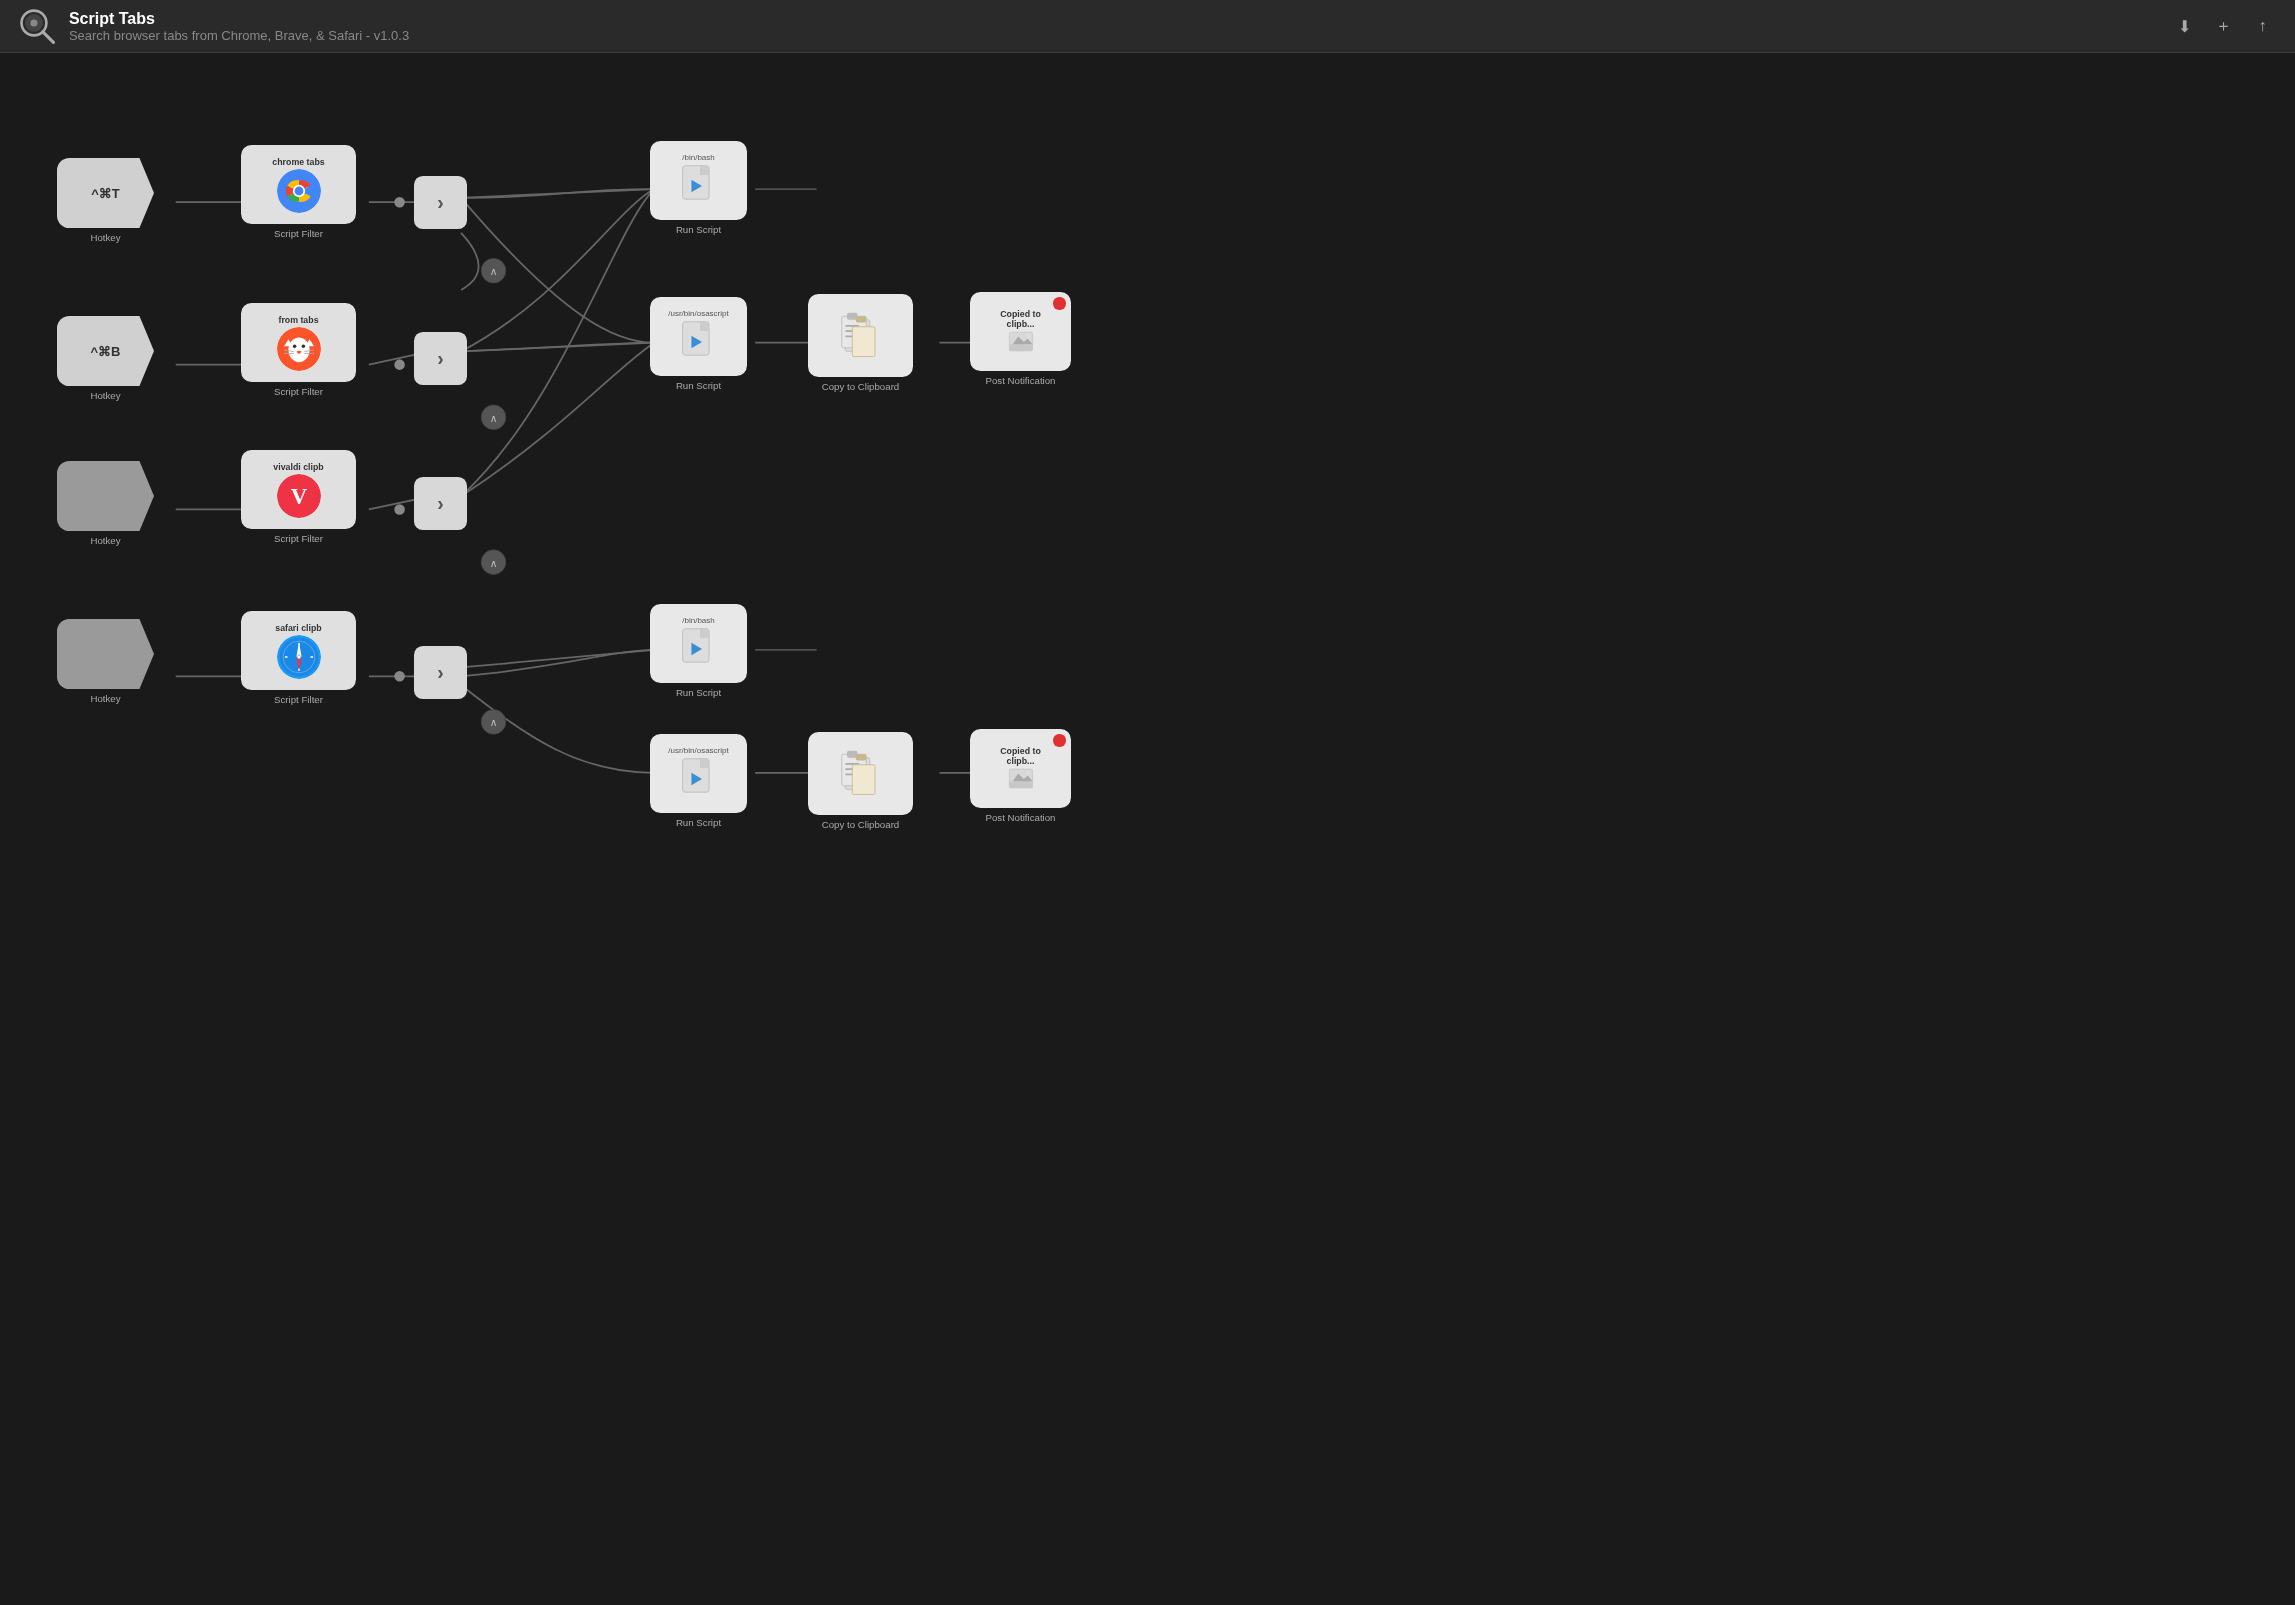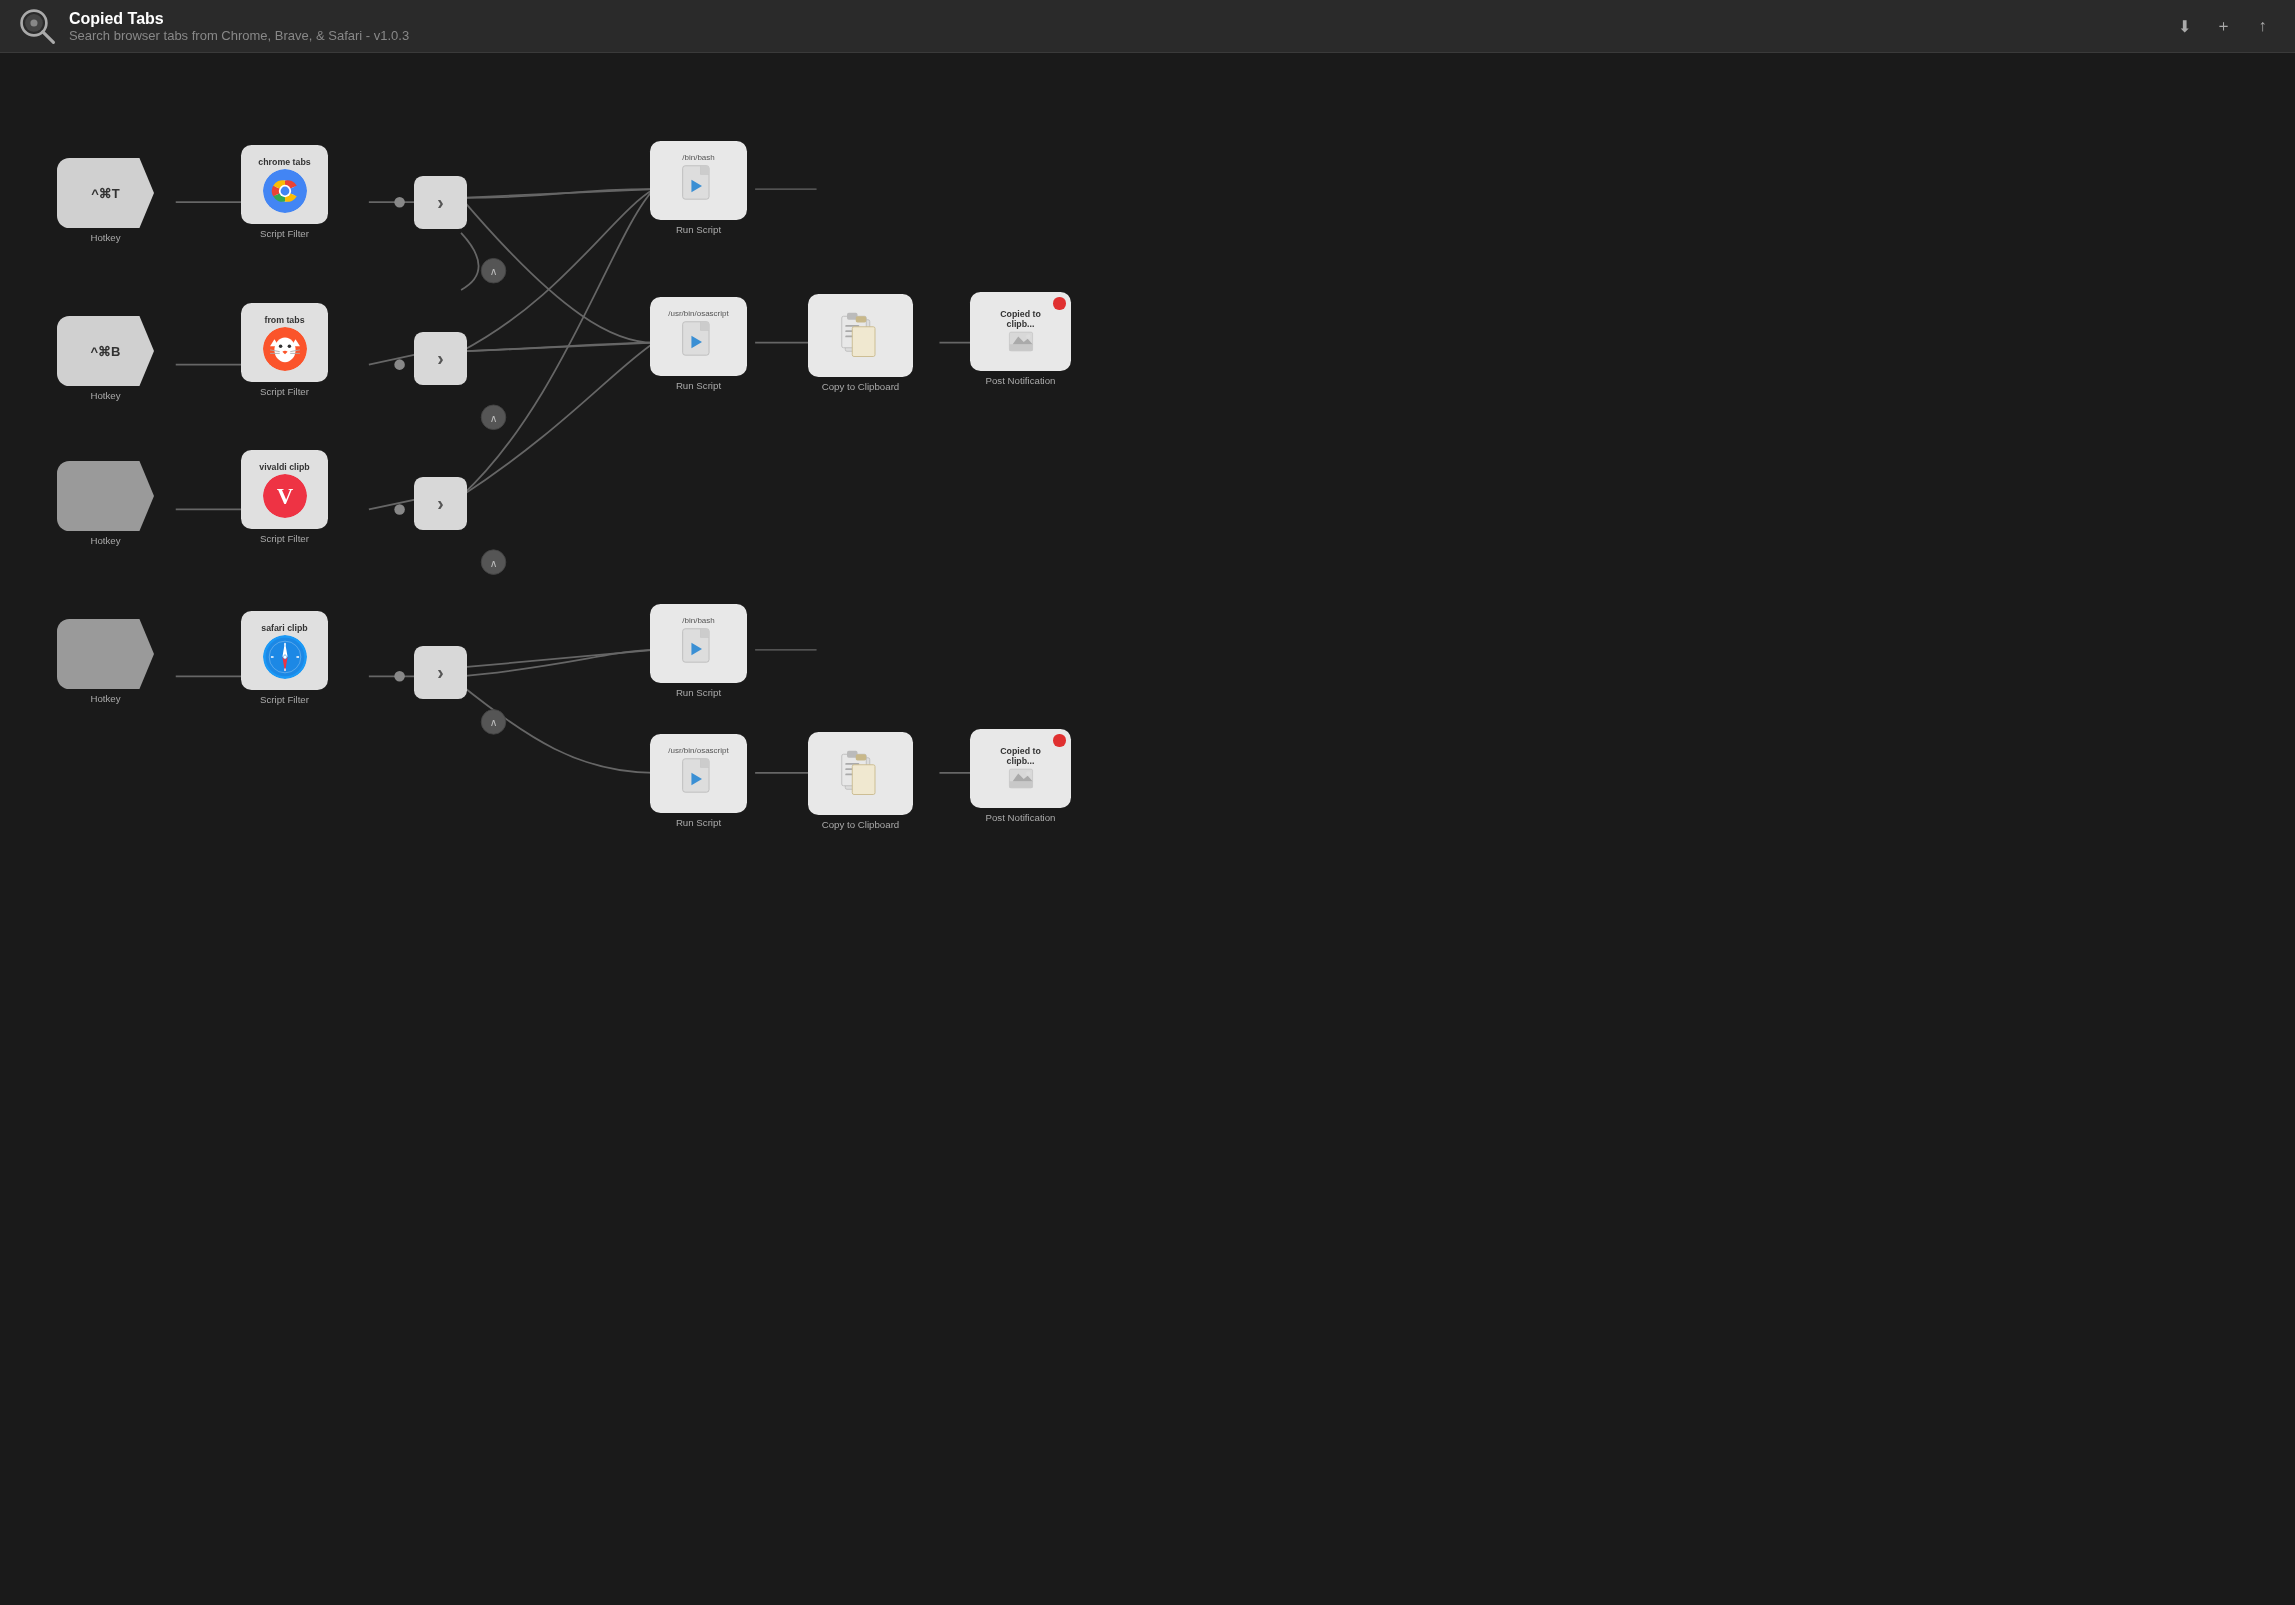--- a/index.html
+++ b/index.html
@@ -97,21 +97,21 @@
       font-weight: 600;
       color: #333;
       clip-path: polygon(0% 0%, 85% 0%, 100% 50%, 85% 100%, 0% 100%);
     }
     .hotkey-box.empty {
       background: #9a9a9a;
     }
 
     
     .script-filter-box {
-      width: 87px;
+      width: 115px;
       height: 79px;
       border-radius: 10.5px;
       background: #e0e0e0;
       display: flex;
       flex-direction: column;
       align-items: center;
       justify-content: center;
       padding: 7px 5.3px 5.3px;
     }
     .script-filter-icon {
@@ -201,21 +201,21 @@
 
 <div class="header">
 
   <svg class="header-icon" viewBox="0 0 44 44">
     <circle cx="18" cy="18" r="14" fill="none" stroke="#aaa" stroke-width="3"></circle>
     <circle cx="18" cy="18" r="10" fill="#444"></circle>
     <line x1="28" y1="28" x2="40" y2="40" stroke="#aaa" stroke-width="3.5" stroke-linecap="round"></line>
     <circle cx="18" cy="18" r="4" fill="#888"></circle>
   </svg>
   <div class="header-text">
-    <span class="header-title">Copied Tabs</span>
+    <span class="header-title">Script Tabs</span>
     <span class="header-subtitle">Search browser tabs from Chrome, Brave, &amp; Safari - v1.0.3</span>
   </div>
   <div class="header-actions">
     <button class="header-btn">⬇</button>
     <button class="header-btn">＋</button>
     <button class="header-btn">↑</button>
   </div>
 </div>
 
 <div class="canvas">

